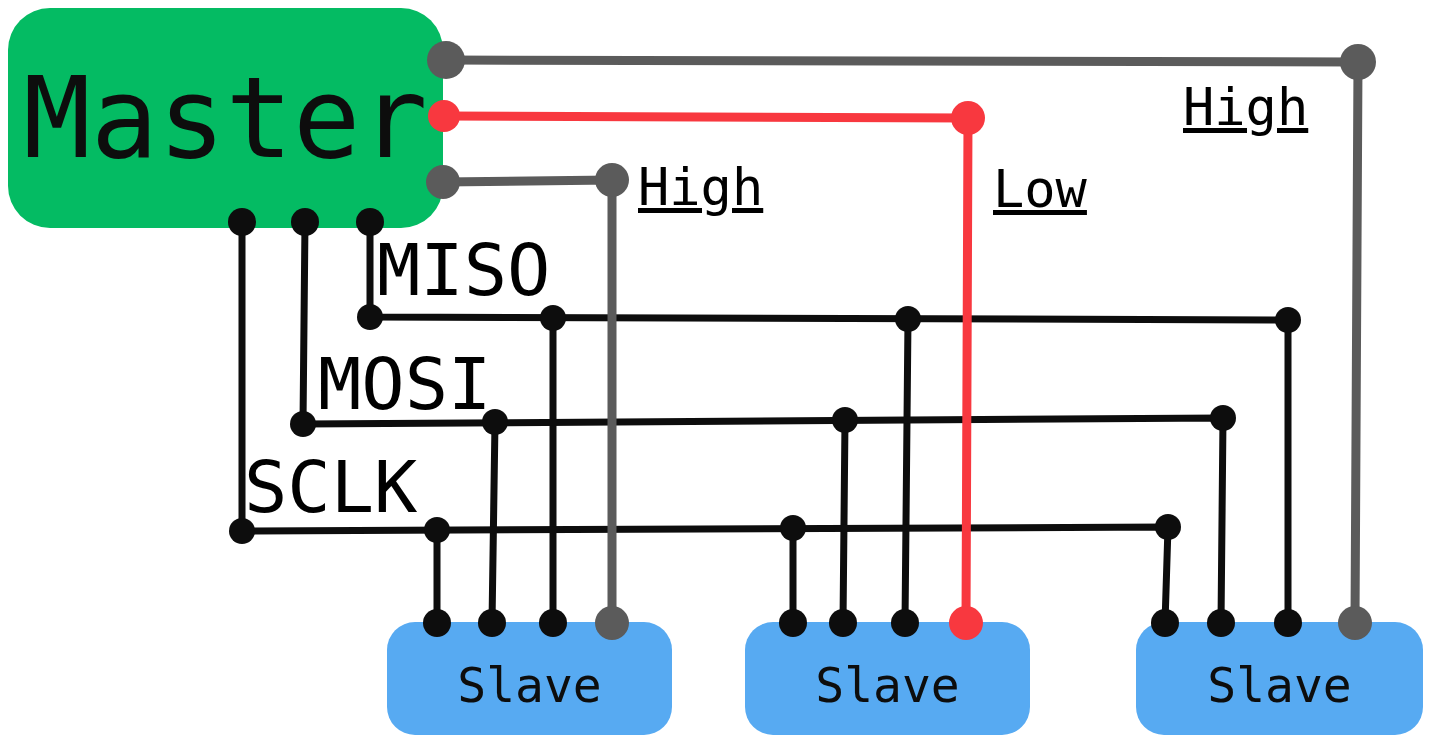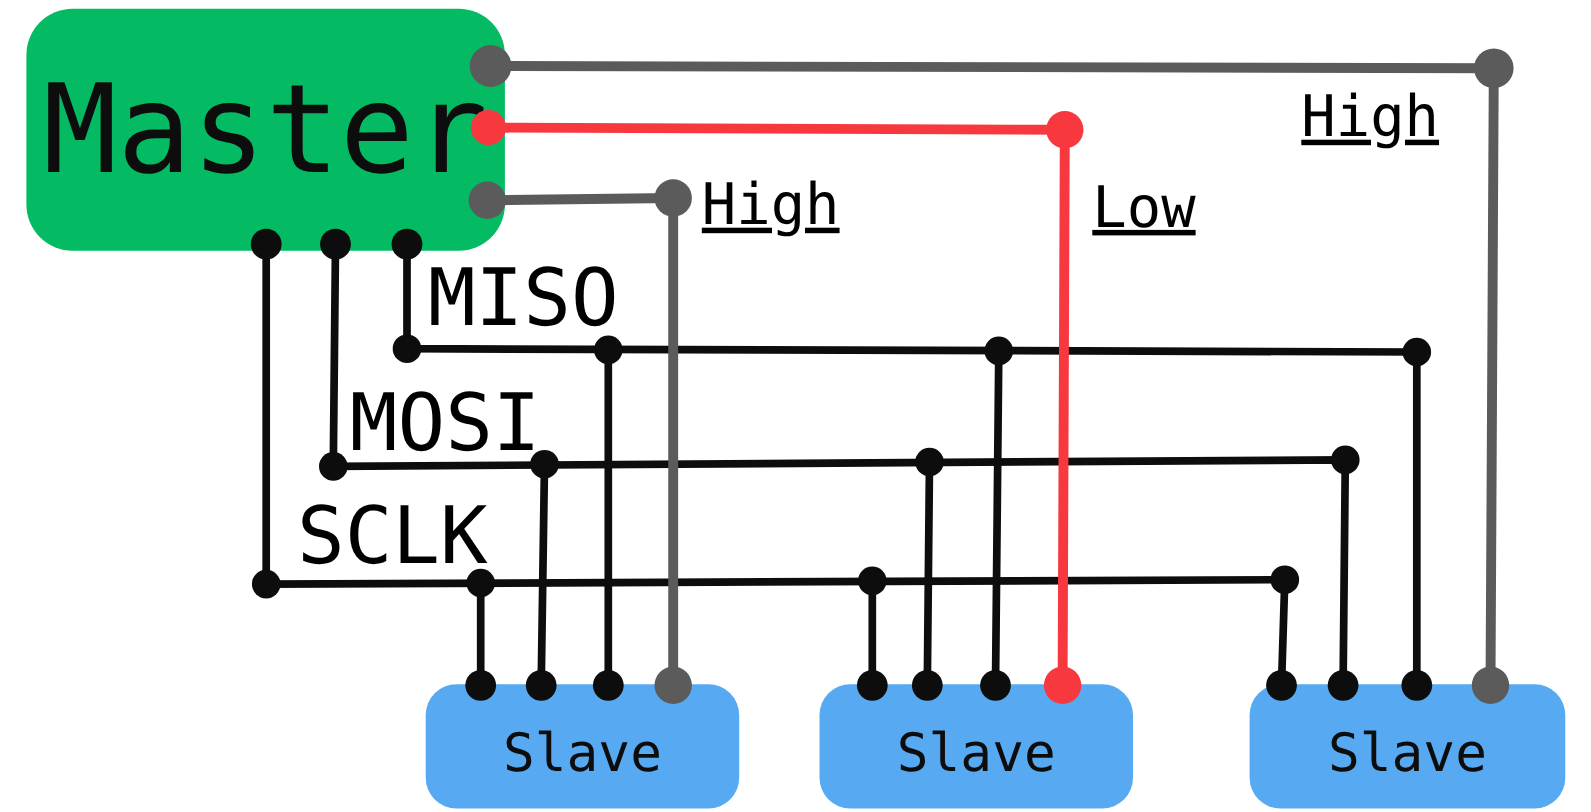--- a/index.html
+++ b/index.html
@@ -14,21 +14,21 @@
   }
   .node {
     position: absolute;
     display: flex;
     align-items: center;
     justify-content: center;
     line-height: 1;
     color: #0d0d0d;
   }
   .master {
-    left: 24px; top: 8px;
+    left: 8px; top: 8px;
     width: 435px; height: 220px;
     background: var(--master-green);
     border-radius: 42px;
     font-size: 112px;
     z-index: 1;
   }
   .slave {
     top: 622px;
     width: 285px; height: 113px;
     background: var(--slave-blue);
@@ -48,23 +48,23 @@
   }
   .lbl {
     position: absolute;
     line-height: 1;
     white-space: nowrap;
     z-index: 3;
     color: var(--label-black, #000);
   }
   .lbl.bus { font-size: 72px; }
   .lbl.sel { font-size: 52px; text-decoration: underline; }
-  .lbl.miso { left: 377px; top: 234px; margin-left: 12px; }
+  .lbl.miso { left: 377px; top: 234px; }
   .lbl.mosi { left: 318px; top: 348px; text-align: right; }
-  .lbl.sclk { left: 270px; top: 451px; text-align: right; }
+  .lbl.sclk { left: 244px; top: 451px; text-align: right; }
   .lbl.high-mid   { left: 638px;  top: 161px; }
   .lbl.low-mid    { left: 993px;  top: 163px; }
   .lbl.high-right { left: 1183px; top: 81px; }
   
   .s-black { stroke: var(--wire-black); stroke-width: 7; fill: none; stroke-linecap: round; stroke-linejoin: round; }
   .s-gray  { stroke: var(--select-gray); stroke-width: 9; fill: none; stroke-linecap: round; stroke-linejoin: round; }
   .s-red   { stroke: var(--select-red);  stroke-width: 9; fill: none; stroke-linecap: round; stroke-linejoin: round; }
   .f-black { fill: var(--wire-black); }
   .f-gray  { fill: var(--select-gray); }
   .f-red   { fill: var(--select-red); }

